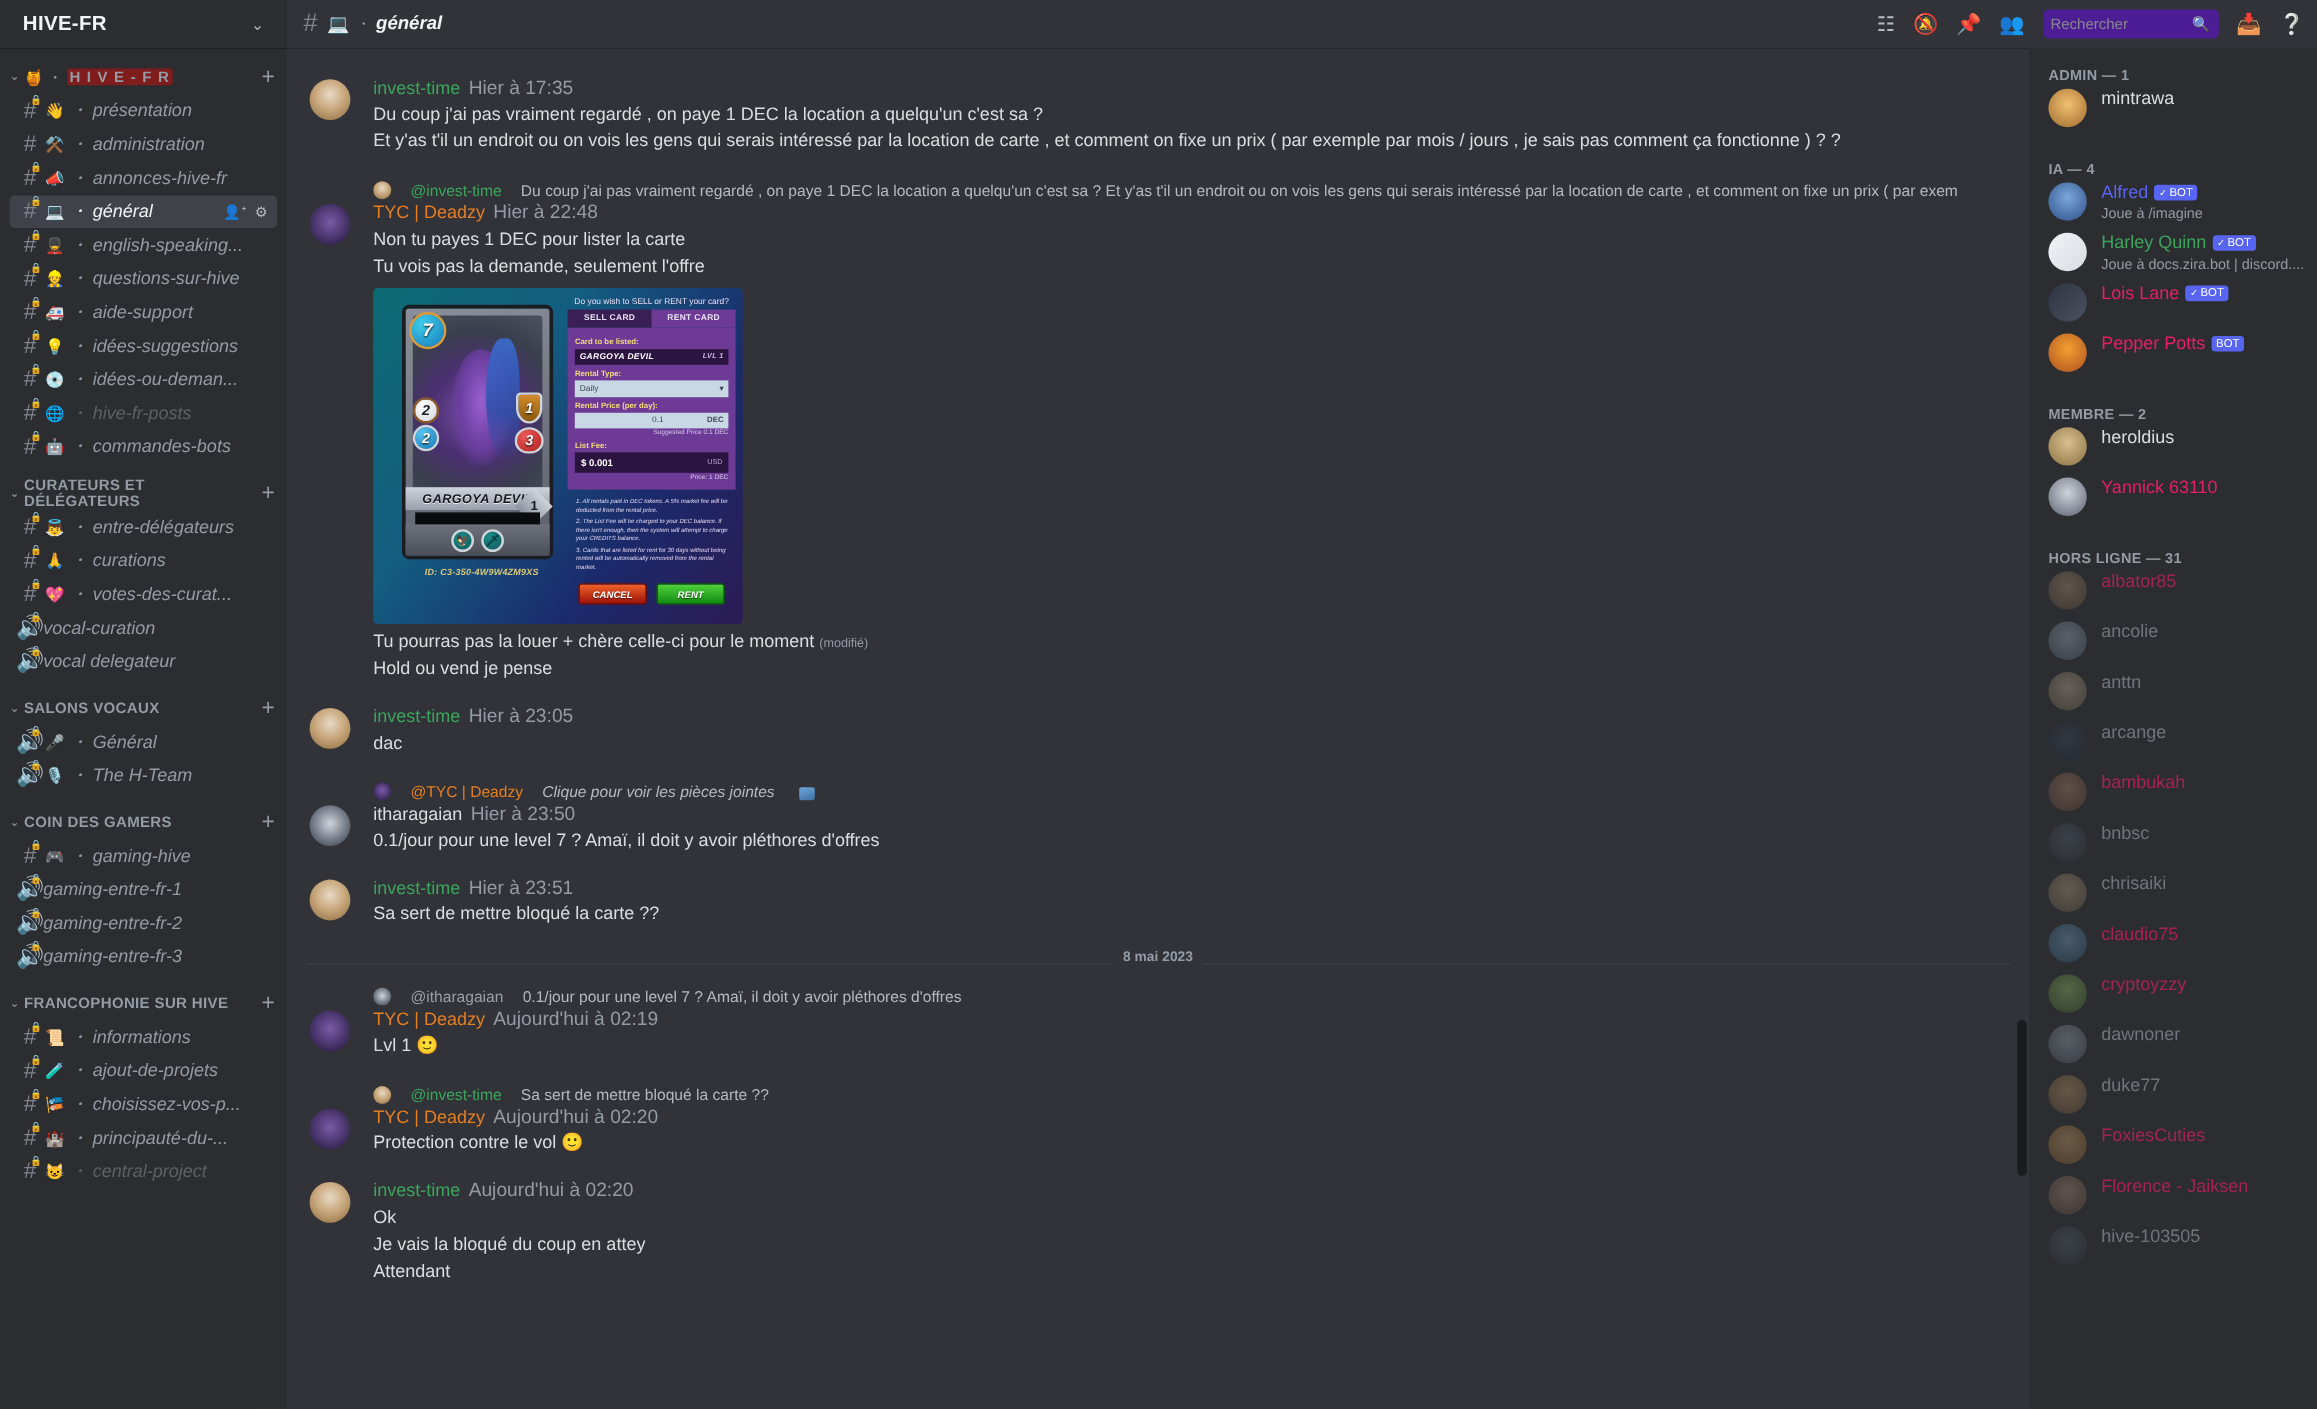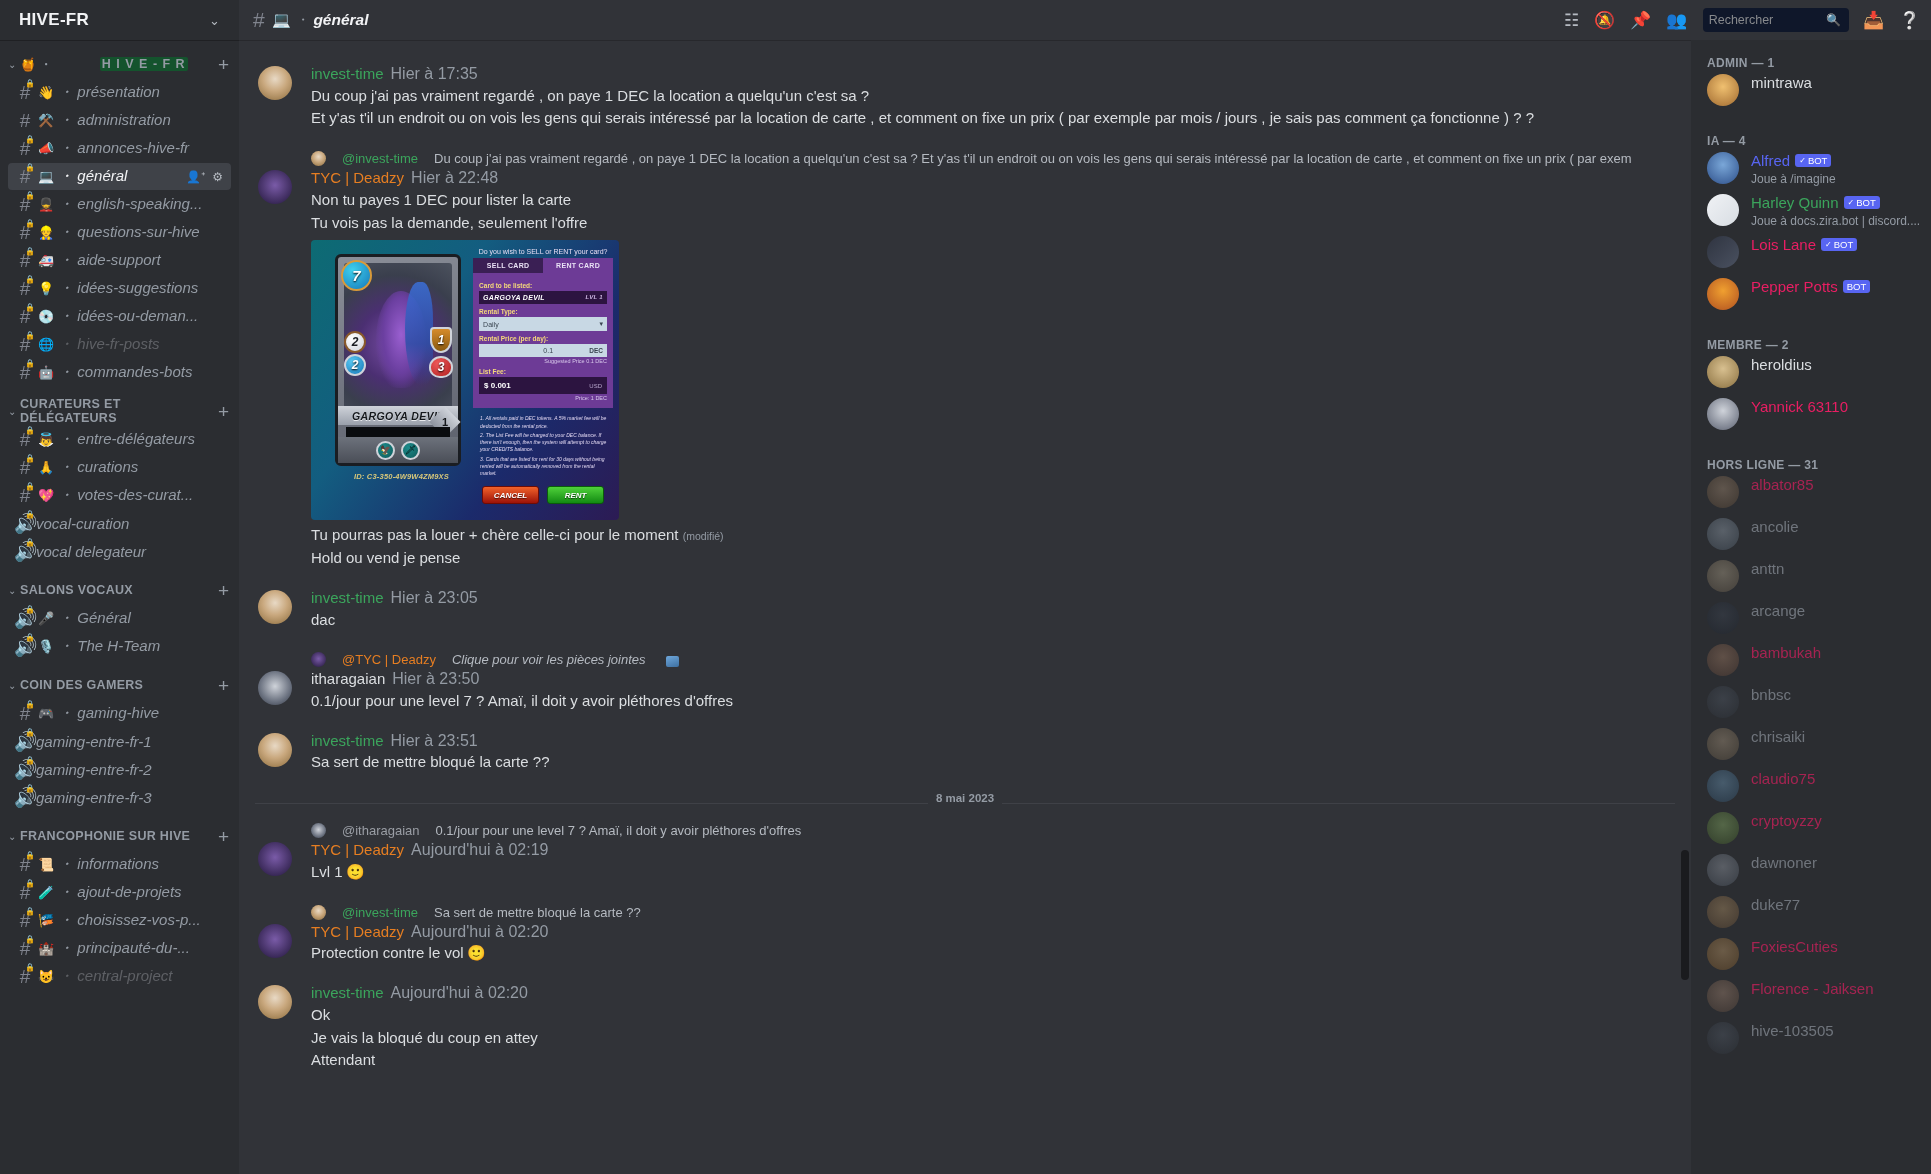--- a/index.html
+++ b/index.html
@@ -63,21 +63,21 @@
     padding: 0 10px 0 14px; background: #313338;
     box-shadow: 0 1px 0 rgba(0,0,0,.2);
   }
   .topbar-hash { color: #80848e; font-size: 21px; margin-right: 8px; }
   .topbar-emoji { font-size: 15px; margin-right: 5px; }
   .topbar-dot { color: #949ba4; font-size: 13px; margin-right: 4px; }
   .topbar-title { color: #f2f3f5; font-size: 15.5px; font-weight: 600; font-style: italic; }
   .topbar-right { margin-left: auto; display: flex; align-items: center; gap: 15px; }
   .ticon { color: #b5bac1; font-size: 17px; cursor: pointer; line-height: 1; }
   .search-box {
-    width: 146px; height: 24px; background: #0f172a; border-radius: 4px;
+    width: 146px; height: 24px; background: #4c1d95; border-radius: 4px;
     display: flex; align-items: center; padding: 0 6px; cursor: text;
   }
   .search-box input {
     background: transparent; border: none; outline: none;
     color: #b5bac1; font-size: 12.5px; width: 118px;
     font-family: "Liberation Sans", sans-serif;
   }
   .search-box input::placeholder { color: #87898c; }
   .search-ic { color: #87898c; font-size: 12px; }
 
@@ -274,21 +274,21 @@
     <div class="server-header">
       <div class="server-name">HIVE-FR</div>
       <div class="chevron">⌄</div>
     </div>
     <div class="channels" id="channel-list">
         <div class="cat-row">
           <span class="cat-arrow">⌄</span>
           <span class="cat-label" style="text-transform:none;color:#949ba4;display:flex;align-items:center;gap:4px;">
             <span style="font-size:13px;">🍯</span>
             <span style="font-size:11px;">・</span>
-            <span style="letter-spacing:1px;background:#14532d;padding:0 2px;border-radius:2px;margin-left:44px;">H I V E - F R</span>
+            <span style="letter-spacing:1px;background:#7f1d1d;padding:0 2px;border-radius:2px;">H I V E - F R</span>
           </span>
           <span class="cat-plus">+</span>
         </div>
         <div class="ch-row">
           <span class="ch-icon">#<span class="lock">🔒</span></span>
           <span class="ch-emoji">👋</span>
           <span class="ch-name">・ présentation</span>
         </div>
         <div class="ch-row">
           <span class="ch-icon">#</span>

